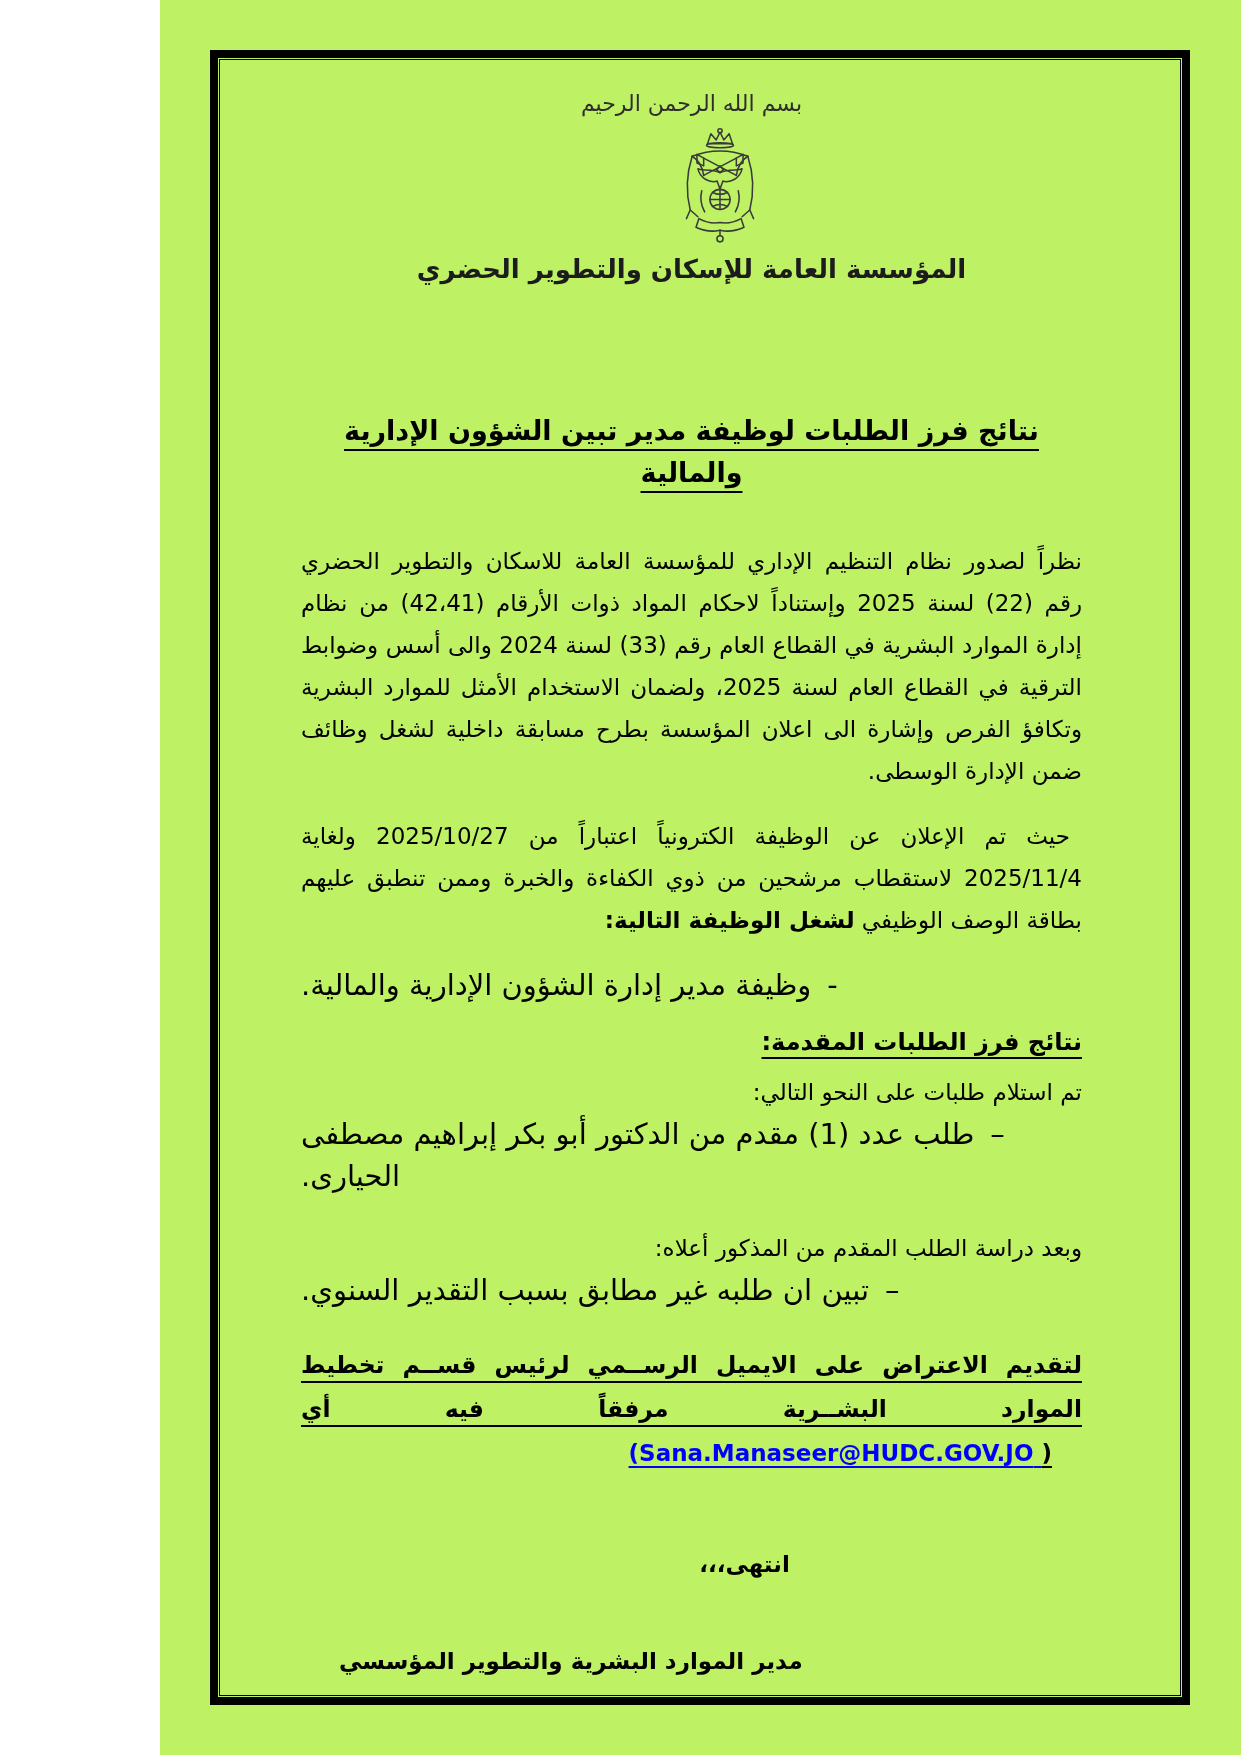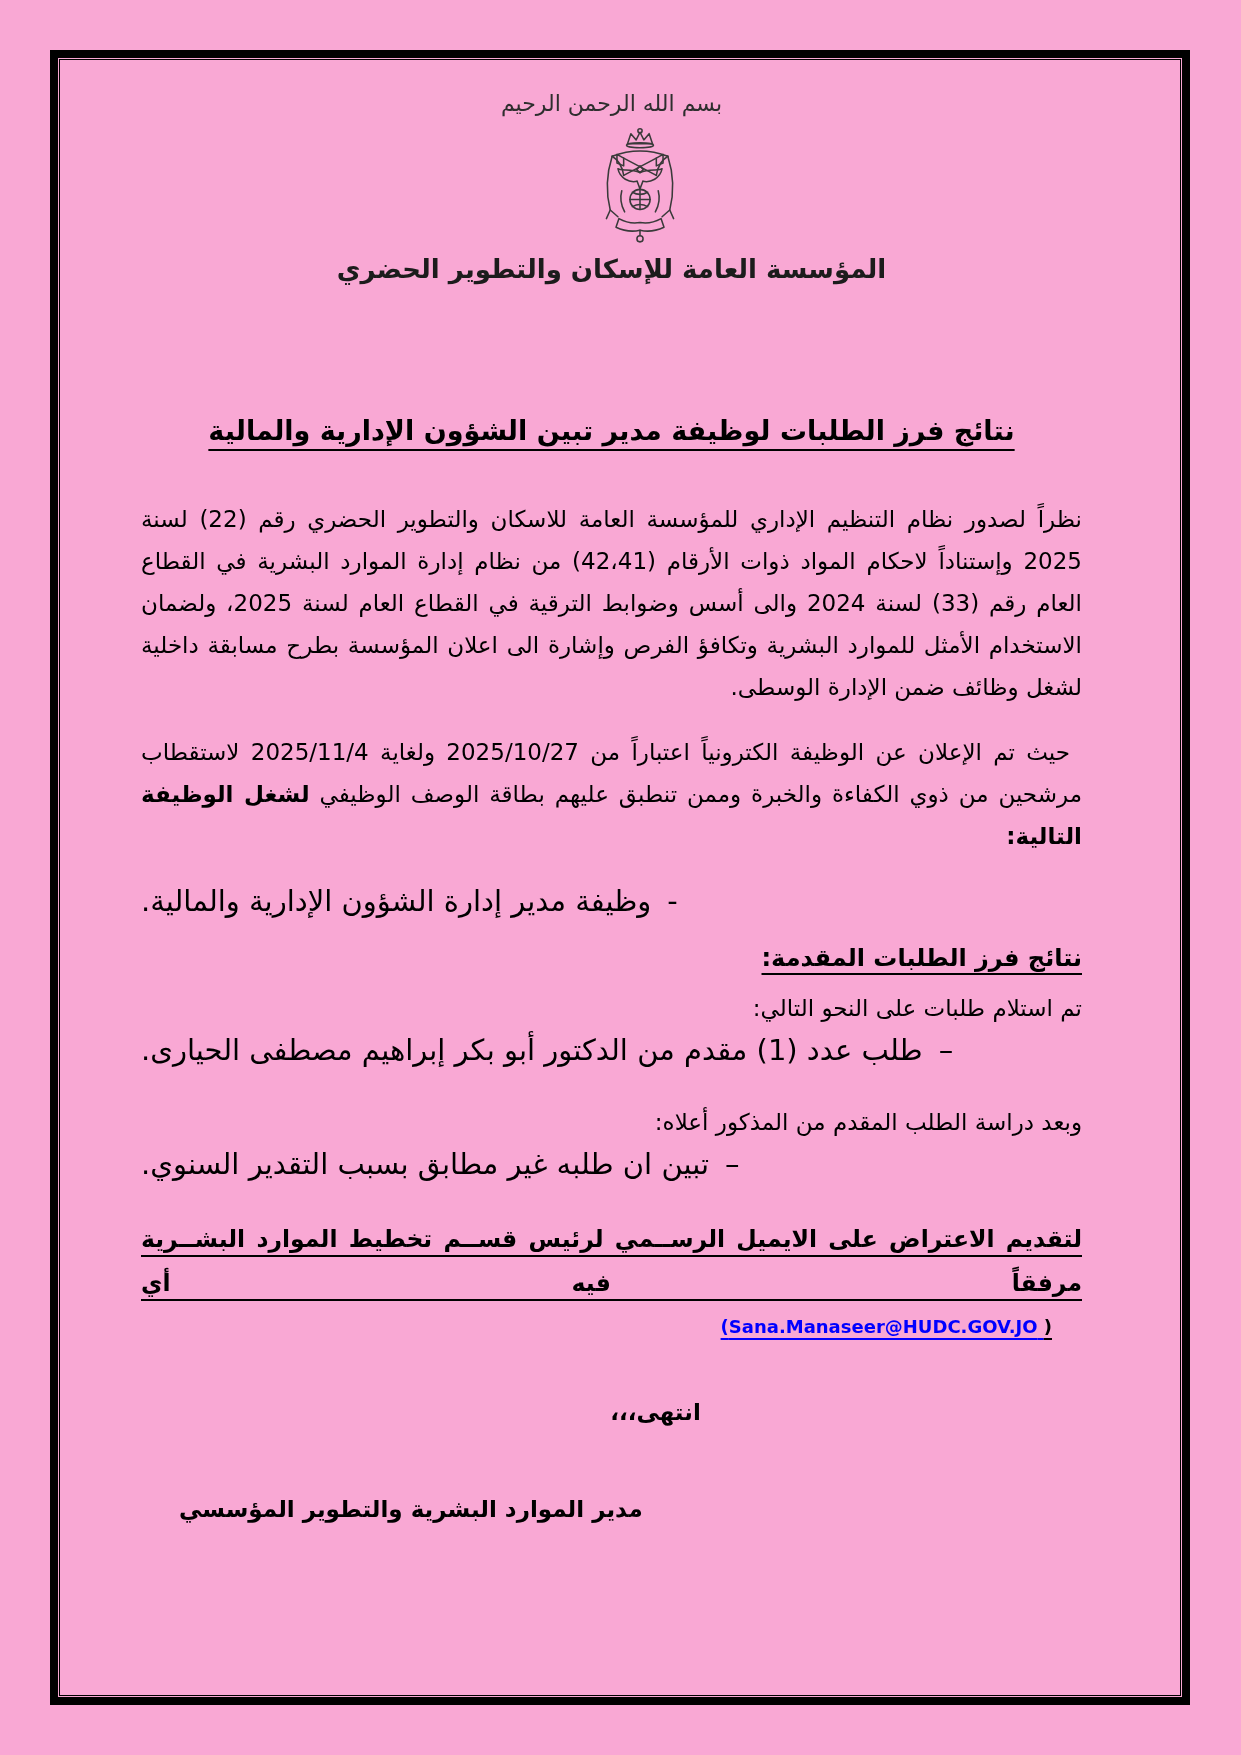--- a/index.html
+++ b/index.html
@@ -1,17 +1,17 @@
 <!DOCTYPE html>
 <html lang="ar" dir="rtl"><head>
 <meta charset="utf-8">
 <style>
   html,body{margin:0;padding:0;background:#ffffff;}
   .page{
-    position:relative;width:1241px;height:1755px;background:#f9a8d4;overflow:hidden;
+    position:relative;width:1081px;height:1755px;background:#bef264;overflow:hidden;
     font-family:"DejaVu Sans",sans-serif;color:#000;direction:rtl;
   }
   
   .frame{position:absolute;left:50px;top:50px;right:51px;bottom:50px;border:8px solid #000;}
   .frame-inner{position:absolute;inset:1px;border:1px solid #000;}
   .content{position:absolute;left:59px;top:59px;right:59px;bottom:59px;padding:0 100px 0 82px;}
 
   
   .bismillah{padding-top:30px;text-align:center;font-size:22px;line-height:30px;color:#2e2e2e;}
   .emblem{display:block;margin:8px auto 0;transform:translateX(28px);}
@@ -41,27 +41,27 @@
   
   .objection{margin-top:32px;font-weight:bold;font-size:23.5px;}
   .objection .line1{
     line-height:44px;text-align:justify;text-align-last:justify;
     text-decoration:underline;text-decoration-thickness:2px;text-underline-offset:8px;
   }
   .objection .line2{
     line-height:44px;text-align:right;padding-right:34px;
     text-decoration:underline;text-decoration-thickness:2px;text-underline-offset:8px;
   }
-  .email-line{margin-top:2px;line-height:40px;text-align:right;padding-right:30px;font-weight:bold;font-size:18px;}
+  .email-line{margin-top:2px;line-height:40px;text-align:right;padding-right:30px;font-weight:bold;font-size:23px;}
   .email-line-inner{direction:ltr;unicode-bidi:isolate;}
   .email-blue{color:#0000FF;text-decoration:underline;text-decoration-thickness:2px;text-underline-offset:5px;}
   a.email-blue{cursor:pointer;}
   .email-close{color:#000;text-decoration:underline;text-decoration-thickness:2px;text-underline-offset:5px;}
 
-  .closing{margin-top:44px;font-size:23px;line-height:42px;font-weight:bold;text-align:center;position:relative;left:44px;}
+  .closing{margin-top:70px;font-size:23px;line-height:42px;font-weight:bold;text-align:center;position:relative;left:53px;}
   .signature{margin-top:55px;font-size:23px;line-height:42px;font-weight:bold;text-align:left;padding-left:38px;}
 </style>
 </head>
 <body>
 
 <div class="page">
   <div class="frame">
     <div class="frame-inner"></div>
   </div>
 

